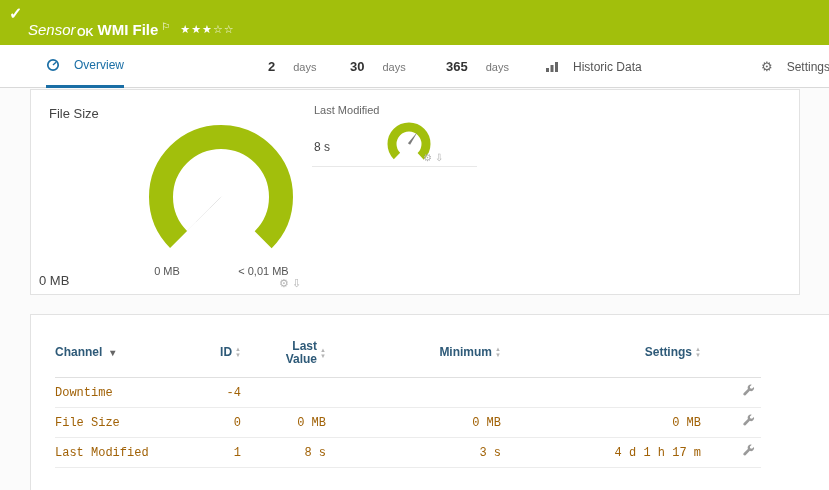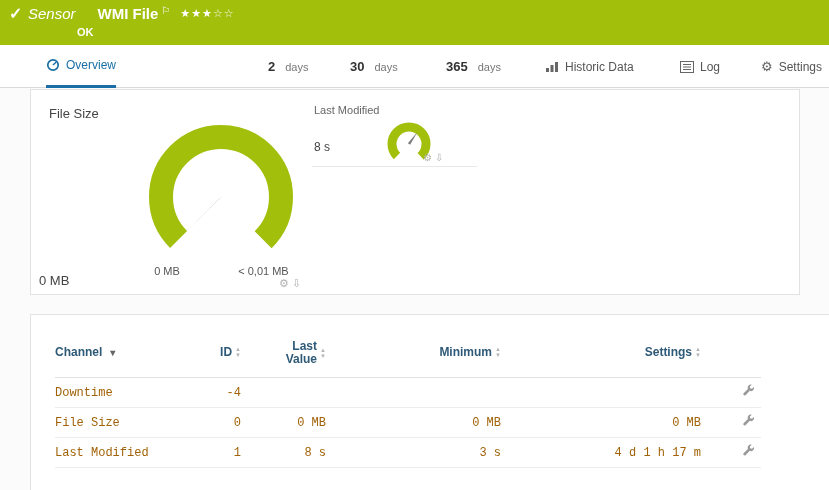--- a/index.html
+++ b/index.html
@@ -1,31 +1,31 @@
 <!DOCTYPE html>
 <html style="--green: #a2bf0c; --blue: #1a6ea5; --header_text: #2e5a78;"><head>
 <meta charset="utf-8">
 <style>
   html,body{margin:0;padding:0;background:#ffffff;font-family:"Liberation Sans",sans-serif;}
   .screen{position:relative;width:829px;height:490px;overflow:hidden;background:#fbfbfb;}
 
   
   .topbar{position:absolute;left:0;top:0;width:829px;height:45px;background:var(--green,#a2bf0c);color:#fff;}
   .check{position:absolute;left:9px;top:4px;font-size:16px;font-weight:bold;}
-  .titlerow{position:absolute;left:28px;top:5px;display:flex;align-items:baseline;justify-content:space-between;}
+  .titlerow{position:absolute;left:28px;top:21px;display:flex;align-items:baseline;justify-content:space-between;}
   .kind{font-style:italic;font-size:15px;}
   .name{font-weight:bold;font-size:15px;margin-left:22px;}
   .flag{font-size:10px;margin-left:3px;align-self:flex-start;}
   .stars{margin-left:10px;font-size:11px;letter-spacing:1px;align-self:center;cursor:pointer;}
   .stars .e{opacity:.85;}
   .status{position:absolute;left:45px;top:26px;font-weight:bold;font-size:11px;margin-left:32px;}
 
   
   .tabbar{position:absolute;left:0;top:45px;width:829px;height:43px;background:#fff;border-bottom:1px solid #d9d9d9;box-sizing:border-box;}
-  .tab{position:absolute;top:0;height:43px;display:flex;align-items:center;gap:6px;font-size:12px;color:#555;cursor:pointer;box-sizing:border-box;white-space:nowrap;}
+  .tab{position:absolute;top:0;height:43px;display:flex;align-items:center;gap:14px;font-size:12px;color:#555;cursor:pointer;box-sizing:border-box;white-space:nowrap;}
   .tab.active{color:var(--blue,#1a6ea5);border-bottom:3px solid var(--blue,#1a6ea5);}
   .tab .num{font-size:13px;font-weight:bold;color:#333;}
   .tab .daylbl{font-size:11px;color:#777;margin-left:4px;}
   .ticon{display:block;}
 
   
   .panel{position:absolute;background:#fff;border:1px solid #e2e2e2;box-sizing:border-box;}
   .panel.gauges{left:30px;top:89px;width:770px;height:206px;}
   .panel.tablewrap{left:30px;top:314px;width:825px;height:176px;border-bottom:none;}
 
@@ -100,29 +100,20 @@
         <span class="daylbl">days</span>
     </div>
     <div class="tab" style="left:545px">
       <svg class="ticon" width="14" height="13" viewBox="0 0 14 13">
           <rect x="1" y="8" width="3" height="4" fill="#666"></rect>
           <rect x="5.5" y="5" width="3" height="7" fill="#666"></rect>
           <rect x="10" y="2" width="3" height="10" fill="#666"></rect>
         </svg>
       <span>Historic Data</span>
     </div>
-    <div class="tab" style="left:680px">
-      <svg class="ticon" width="14" height="12" viewBox="0 0 14 12">
-          <rect x="0.5" y="0.5" width="13" height="11" fill="none" stroke="#666"></rect>
-          <line x1="3" y1="3.5" x2="11" y2="3.5" stroke="#666"></line>
-          <line x1="3" y1="6" x2="11" y2="6" stroke="#666"></line>
-          <line x1="3" y1="8.5" x2="11" y2="8.5" stroke="#666"></line>
-        </svg>
-      <span>Log</span>
-    </div>
     <div class="tab" style="left:761px">
       <span class="ticon" style="font-size:13px;color:#666">⚙</span>
       <span>Settings</span>
     </div>
   </nav>
 
   <section class="panel gauges">
     <div class="gtitle">File Size</div>
 
     <svg class="big-gauge" width="170" height="150" viewBox="0 0 170 150">

